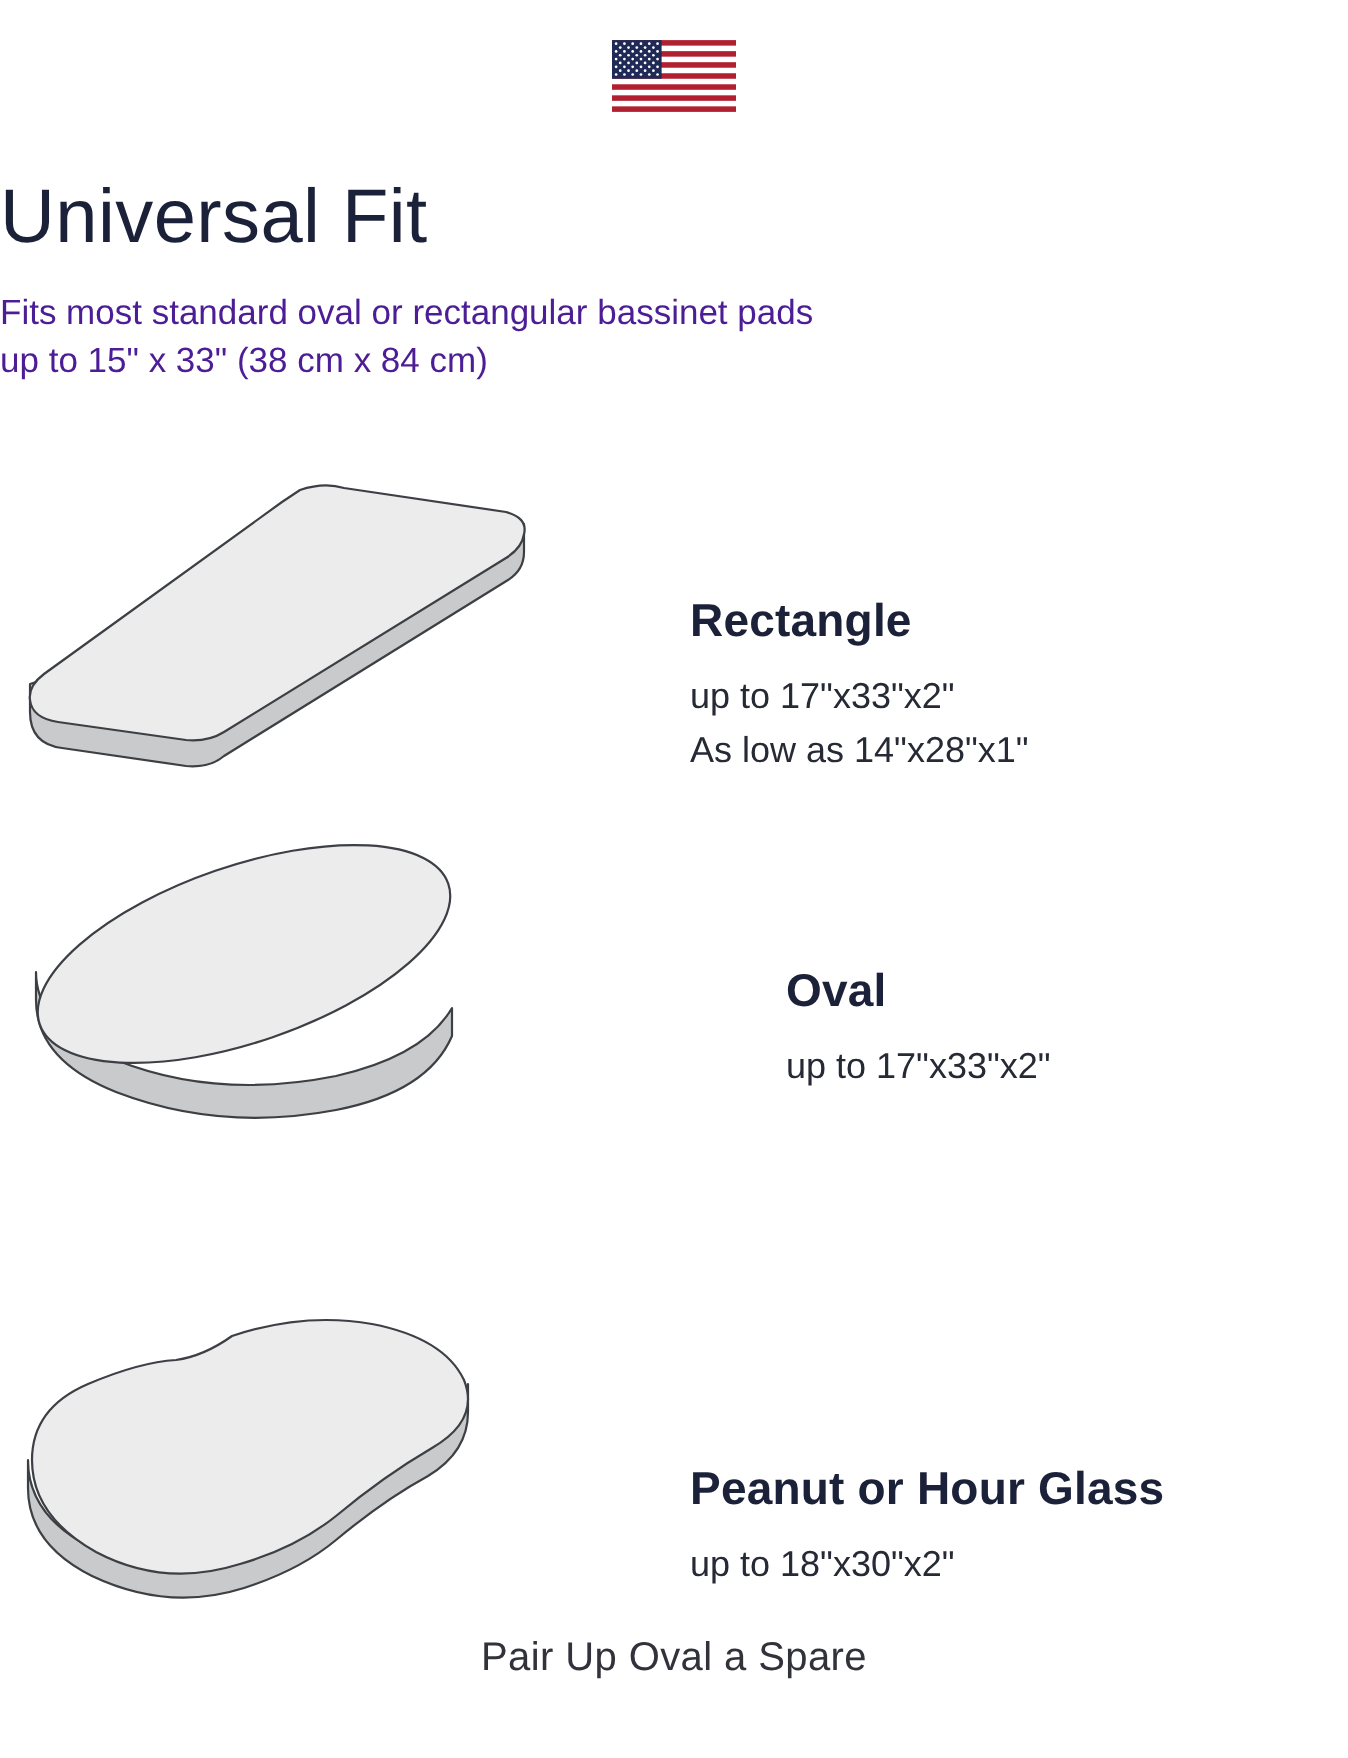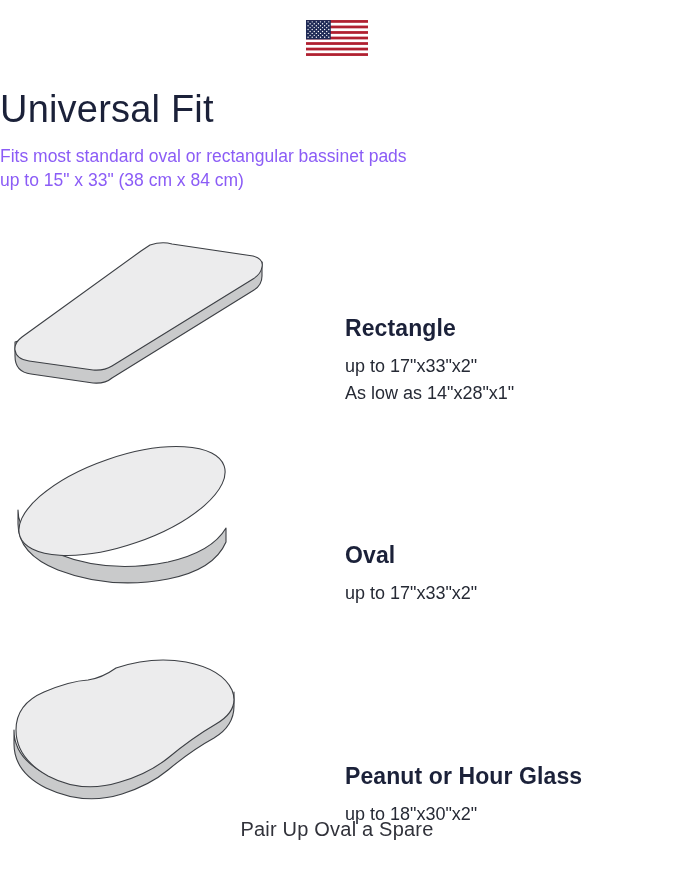--- a/index.html
+++ b/index.html
@@ -53,36 +53,36 @@
     letter-spacing: 0.2px;
     color: #1b2139;
     line-height: 46px;
     margin: 0;
   }
   .subtitle {
     margin: 12px 0 0 0;
     font-size: 17.5px;
     font-weight: 300;
     line-height: 24px;
-    color: #8b5cf6;
+    color: #4c1d95;
   }
   .subtitle span {
     display: block;
   }
 
   
   .row {
     position: absolute;
     width: 674px;
     left: 0;
     display: flex;
-    align-items: flex-end;
+    align-items: center;
   }
   .row-rect  { top: 232px;  height: 175px; }
-  .row-oval  { top: 432px;  height: 175px; }
+  .row-oval  { top: 408px;  height: 175px; gap: 48px; }
   .row-pnut  { top: 648px;  height: 180px; }
 
   .art {
     width: 345px;
     flex: 0 0 345px;
     position: relative;
   }
   .art svg {
     display: block;
   }

